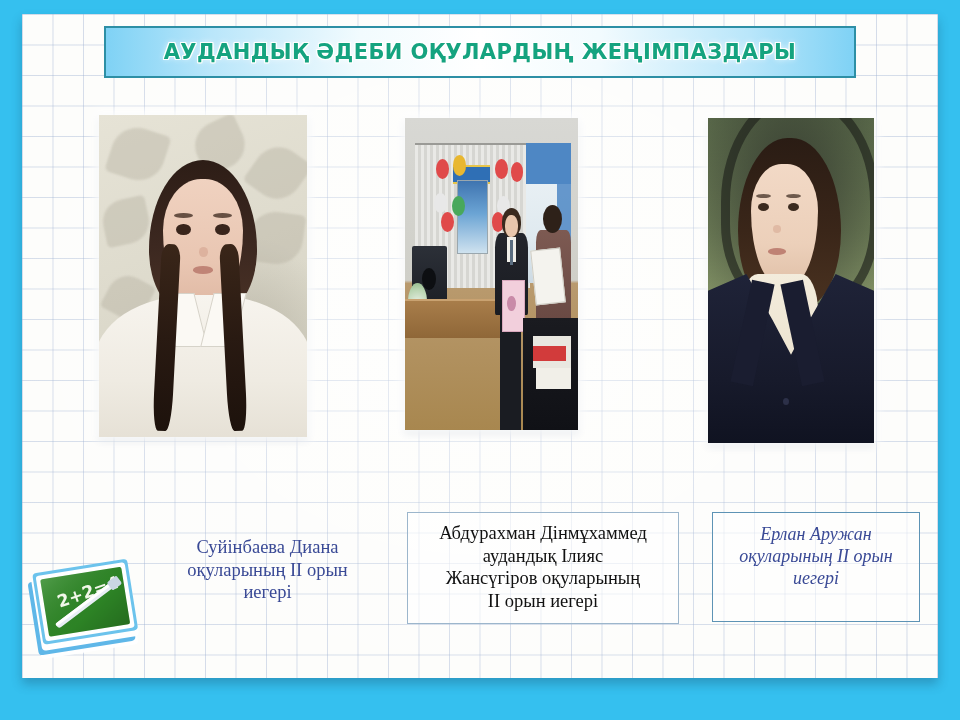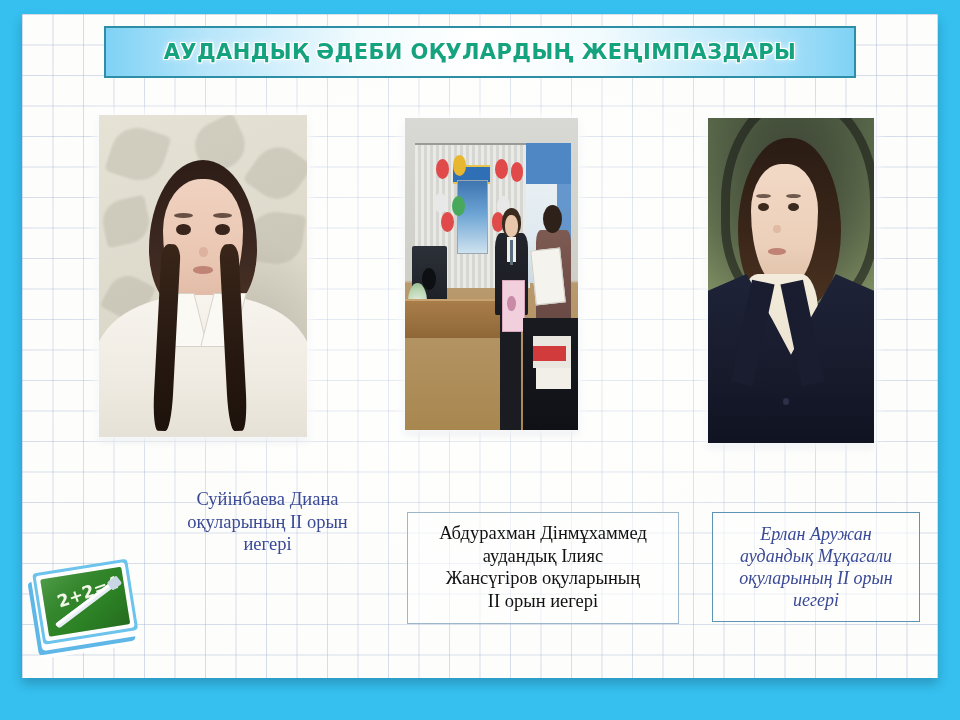--- a/index.html
+++ b/index.html
@@ -379,21 +379,21 @@
 
   
   .caption {
     position: absolute;
     z-index: 4;
     text-align: center;
     line-height: 1.22;
     box-sizing: border-box;
   }
   #caption-1 {
-    left: 160px; top: 484px; width: 215px;
+    left: 160px; top: 532px; width: 215px;
     font-size: 18.5px;
     color: #3a4a96;
     padding: 4px 2px;
   }
   #caption-2 {
     left: 407px; top: 512px; width: 272px; height: 112px;
     border: 1px solid #9cb6cc;
     background: rgba(255,255,255,0.55);
     font-size: 18.5px;
     color: #111111;
@@ -523,21 +523,20 @@
 
   <div class="caption" id="caption-2">
     <div>Абдурахман Дінмұхаммед</div>
     <div>аудандық Ілияс</div>
     <div>Жансүгіров оқуларының</div>
     <div>II орын иегері</div>
   </div>
 
   <div class="caption" id="caption-3">
     <div>Ерлан Аружан</div>
-    <div>аудандық Мұқагали</div>
     <div>оқуларының II орын</div>
     <div>иегері</div>
   </div>
 
   <svg id="chalkboard-icon" viewBox="0 0 128 118">
     <g transform="rotate(-9 64 59)">
 
       <rect x="14" y="30" width="98" height="74" rx="4" fill="#ffffff" opacity="0.95"></rect>
       <rect x="12" y="26" width="98" height="74" rx="4" fill="#5fb7e8"></rect>
       <rect x="16" y="22" width="98" height="74" rx="4" fill="#ffffff"></rect>

